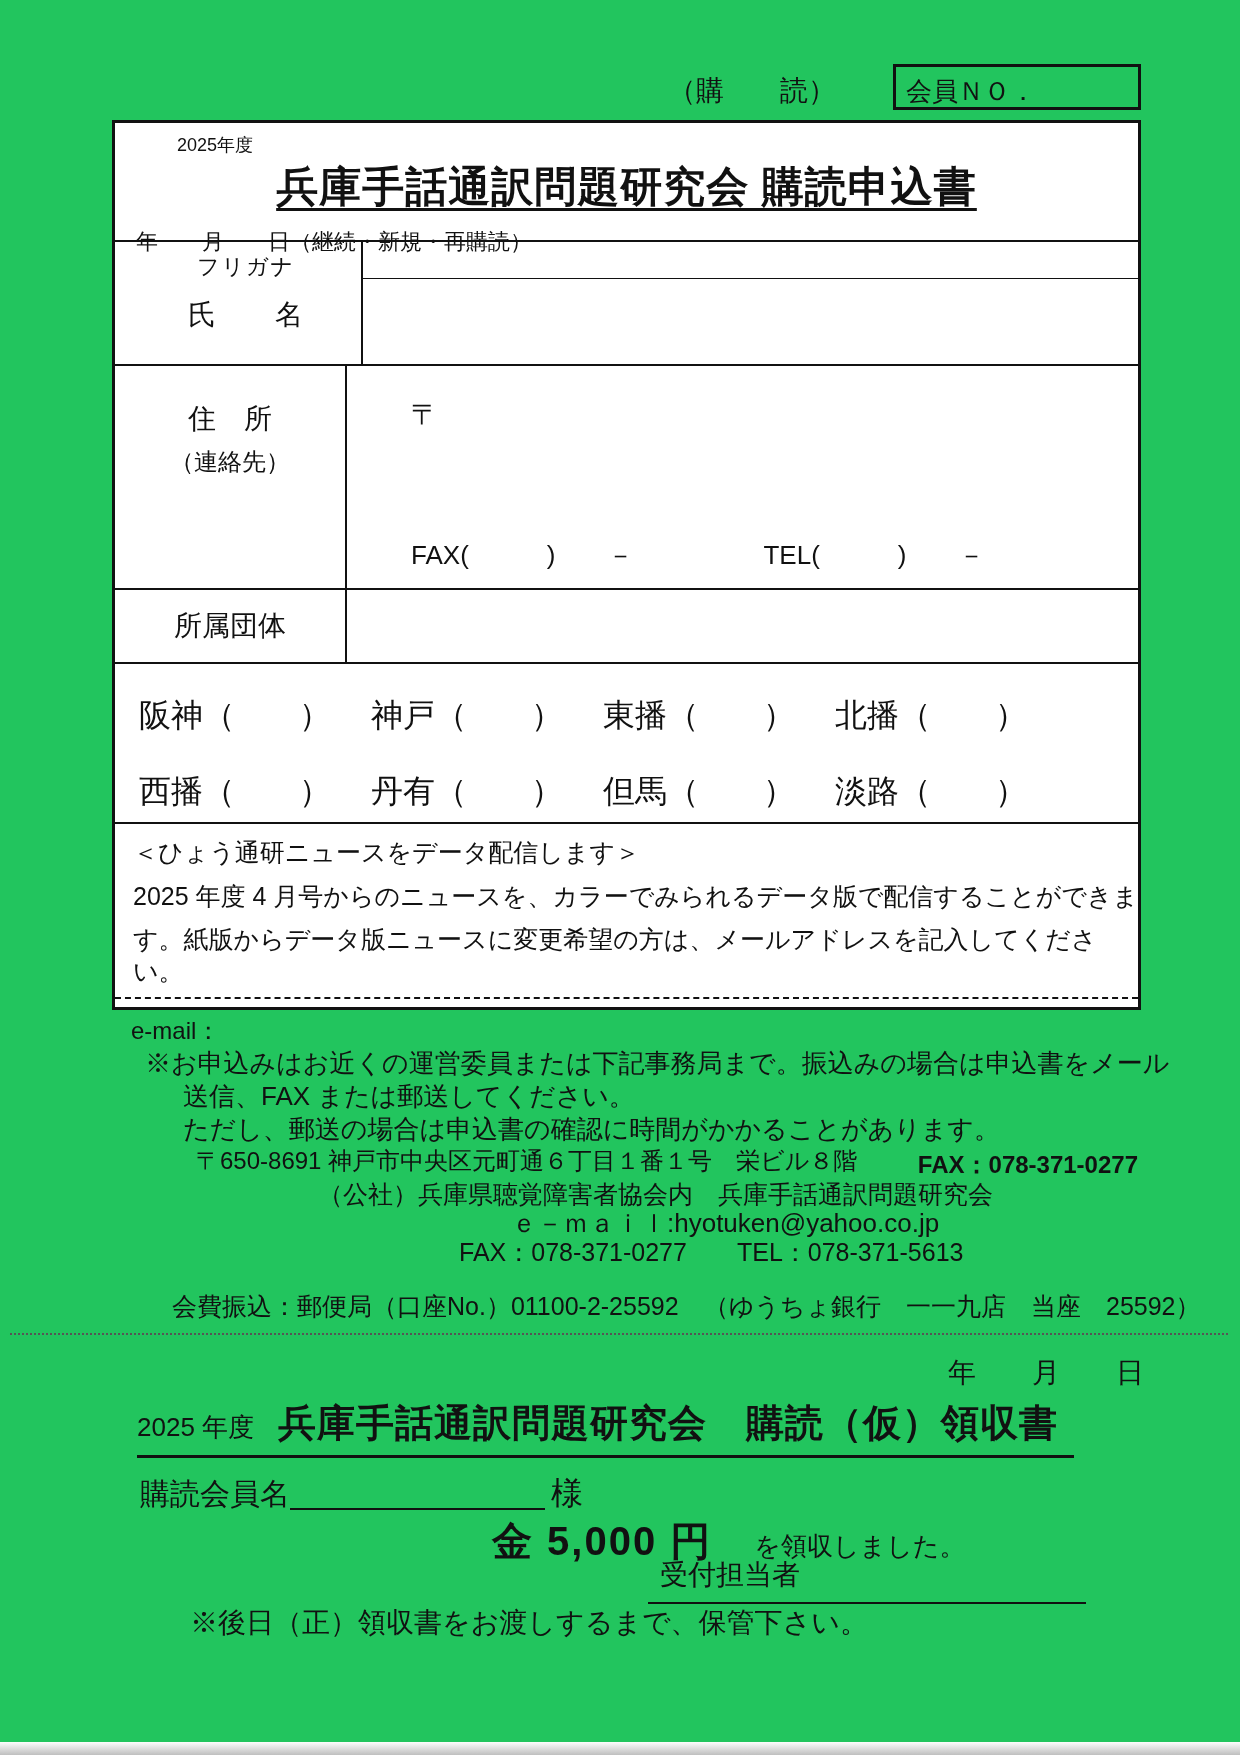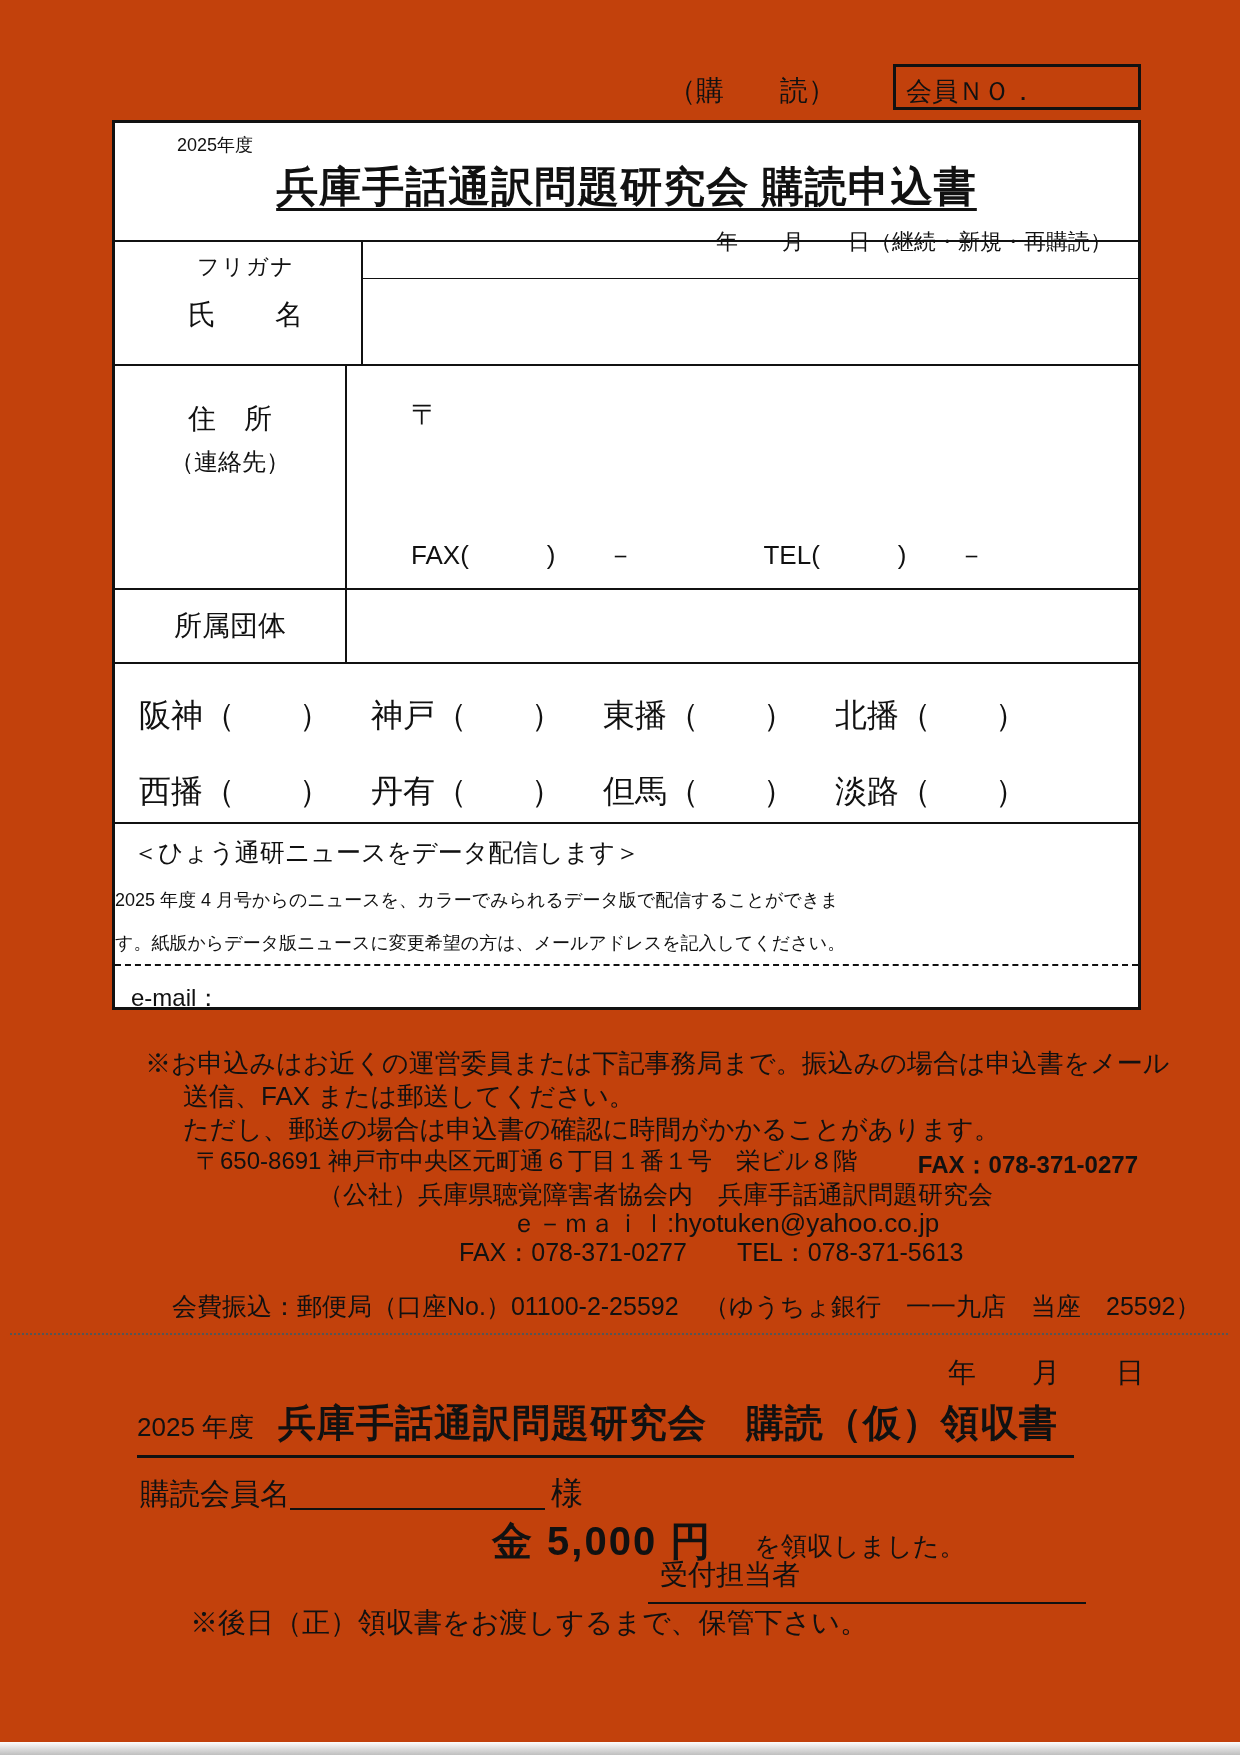--- a/index.html
+++ b/index.html
@@ -1,17 +1,17 @@
 <!DOCTYPE html>
 <html><head>
 <meta charset="utf-8">
 <style>
   html,body { margin:0; padding:0; background:#ffffff; }
   .page {
-    position:relative; width:1240px; height:1755px; background:#c2410c;
+    position:relative; width:1240px; height:1755px; background:#22c55e;
     font-family:"Liberation Sans", sans-serif; color:#111; overflow:hidden;
   }
   
   .doc-type { position:absolute; left:668px; top:72px; font-size:28px; }
   .member-no-box {
     position:absolute; left:893px; top:64px; width:248px; height:46px;
     border:3px solid #111; box-sizing:border-box; font-size:26px; padding:7px 0 0 10px;
   }
   
   .main-box {
@@ -19,21 +19,21 @@
     border:3px solid #111; box-sizing:border-box; background:#fff;
   }
   .row { position:relative; display:flex; }
   .row + .row { border-top:2px solid #111; }
   .title-row { display:block; height:117px; }
   .fiscal { padding:10px 0 0 62px; font-size:18px; }
   .form-title {
     text-align:center; font-size:42px; font-weight:bold; letter-spacing:1px; margin-top:2px;
     text-decoration:underline; text-decoration-thickness:3px; text-underline-offset:7px;
   }
-  .form-date { text-align:right; padding-right:26px; font-size:22px; margin-top:12px; }
+  .form-date { text-align:left; padding-right:26px; font-size:22px; margin-top:12px;padding-left:21px; }
 
   .label-cell {
     width:232px; flex:0 0 auto; border-right:2px solid #111; box-sizing:border-box;
     text-align:center;
   }
   .value-cell { flex:1 1 auto; position:relative; }
 
   .r-name  { height:122px;padding-left:16px; }
   .lbl-furigana { font-size:22px; margin-top:10px; letter-spacing:2px; }
   .lbl-name { font-size:28px; margin-top:14px; letter-spacing:1px; }
@@ -49,21 +49,21 @@
   .lbl-org { font-size:28px; line-height:72px; }
 
   .r-region { height:158px; }
   .lbl-region { font-size:28px; line-height:158px; letter-spacing:1px; }
   .region-line { position:absolute; left:24px; display:flex; gap:40px; font-size:32px; white-space:pre; }
   .region-line1 { top:30px; }
   .region-line2 { top:106px; }
 
   .r-news { display:block; height:183px; }
   .news-heading { padding:12px 0 0 18px; font-size:25px; }
-  .news-body { margin-top:20px; font-size:18px; line-height:1.25; }
+  .news-body { padding-left:18px; margin-top:12px; font-size:25px; line-height:1.25; }
   .news-dashed { border-top:2px dashed #111; margin-top:10px; height:0; }
   .news-email { padding-left:16px; margin-top:16px; font-size:24px; }
 
   
   .note-line { position:absolute; font-size:26px; white-space:pre; }
   .n1 { left:145px; top:1046px; }
   .n2 { left:183px; top:1079px; }
   .n3 { left:183px; top:1112px; }
   .office-addr-row { position:absolute; left:196px; top:1145px; width:942px; font-size:24px; }
   .office-fax { position:absolute; right:0; top:4px;font-weight:bold; }

